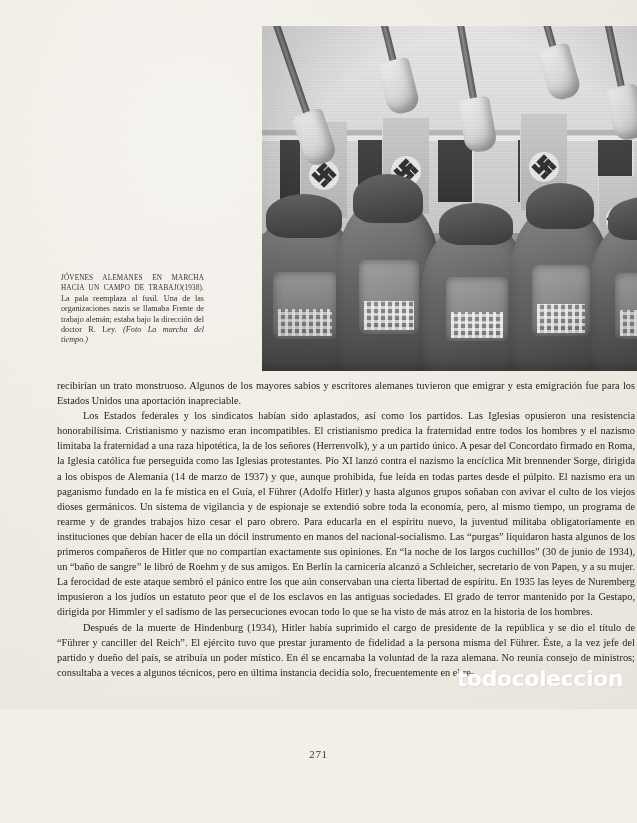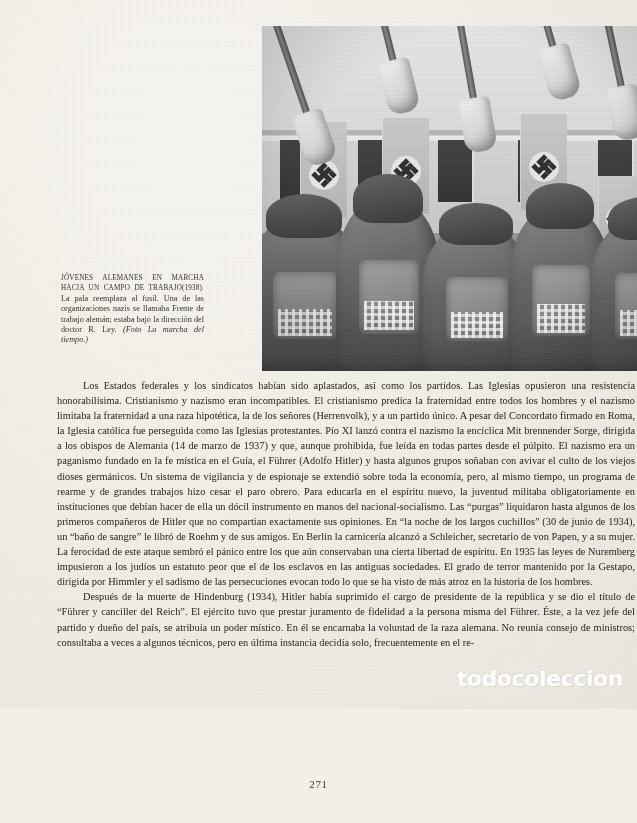--- a/index.html
+++ b/index.html
@@ -219,21 +219,20 @@
 
   
   #page-number {
     position: absolute;
     left: 0; top: 748px;
     width: 637px;
     text-align: center;
     font-size: 11px;
     letter-spacing: .6px;
     color: #3a3732;
-    margin-top: 30px;
   }
 
   
   #watermark {
     position: absolute;
     right: 14px;
     bottom: 18px;
     font-family: "DejaVu Sans", "Liberation Sans", sans-serif;
     font-weight: bold;
     font-size: 22px;
@@ -353,20 +352,21 @@
     </div>
   </figure>
 
   <figcaption id="caption">
     <span class="cap-lead">Jóvenes alemanes en marcha hacia un campo de trabajo</span><span class="cap-lead">(1938).</span>
     <span>La pala reemplaza al fusil. Una de las organizaciones nazis se llamaba Frente de trabajo alemán; estaba bajo la dirección del doctor R. Ley.</span>
     <span class="ital">(Foto </span><span class="ital">La marcha del tiempo.</span><span class="ital">)</span>
   </figcaption>
 
   <article id="body-text">
+      <p class="no-indent"><span>recibirían un trato monstruoso. Algunos de los mayores sabios y escritores alemanes tuvieron que emigrar y esta emigración fue para los Estados Unidos una aportación inapreciable.</span></p>
       <p><span>Los Estados federales y los sindicatos habían sido aplastados, así como los partidos. Las Iglesias opusieron una resistencia honorabilísima. Cristianismo y nazismo eran incompatibles. El cristianismo predica la fraternidad entre todos los hombres y el nazismo limitaba la fraternidad a una raza hipotética, la de los señores </span><span class="ital">(Herrenvolk)</span><span>, y a un partido único. A pesar del Concordato firmado en Roma, la Iglesia católica fue perseguida como las Iglesias protestantes. Pío XI lanzó contra el nazismo la encíclica </span><span class="ital">Mit brennender Sorge</span><span>, dirigida a los obispos de Alemania (14 de marzo de 1937) y que, aunque prohibida, fue leída en todas partes desde el púlpito. El nazismo era un paganismo fundado en la fe mística en el Guía, el </span><span class="ital">Führer</span><span> (Adolfo Hitler) y hasta algunos grupos soñaban con avivar el culto de los viejos dioses germánicos. Un sistema de vigilancia y de espionaje se extendió sobre toda la economía, pero, al mismo tiempo, un programa de rearme y de grandes trabajos hizo cesar el paro obrero. Para educarla en el espíritu nuevo, la juventud militaba obligatoriamente en instituciones que debían hacer de ella un dócil instrumento en manos del nacional-socialismo. Las “purgas” liquidaron hasta algunos de los primeros compañeros de Hitler que no compartían exactamente sus opiniones. En “la noche de los largos cuchillos” (30 de junio de 1934), un “baño de sangre” le libró de Roehm y de sus amigos. En Berlín la carnicería alcanzó a Schleicher, secretario de von Papen, y a su mujer. La ferocidad de este ataque sembró el pánico entre los que aún conservaban una cierta libertad de espíritu. En 1935 las leyes de Nuremberg impusieron a los judíos un estatuto peor que el de los esclavos en las antiguas sociedades. El grado de terror mantenido por la </span><span class="ital">Gestapo</span><span>, dirigida por Himmler y el sadismo de las persecuciones evocan todo lo que se ha visto de más atroz en la historia de los hombres.</span></p>
       <p><span>Después de la muerte de Hindenburg (1934), Hitler había suprimido el cargo de presidente de la república y se dio el título de “Führer y canciller del Reich”. El ejército tuvo que prestar juramento de fidelidad a la persona misma del Führer. Éste, a la vez jefe del partido y dueño del país, se atribuía un poder místico. En él se encarnaba la voluntad de la raza alemana. No reunía consejo de ministros; consultaba a veces a algunos técnicos, pero en última instancia decidía solo, frecuentemente en el re-</span></p>
     </article>
 
   <div id="page-number">271</div>
 
   <div id="watermark">todocoleccion</div>
 
   <div id="paper-grain"></div>
 </div>

